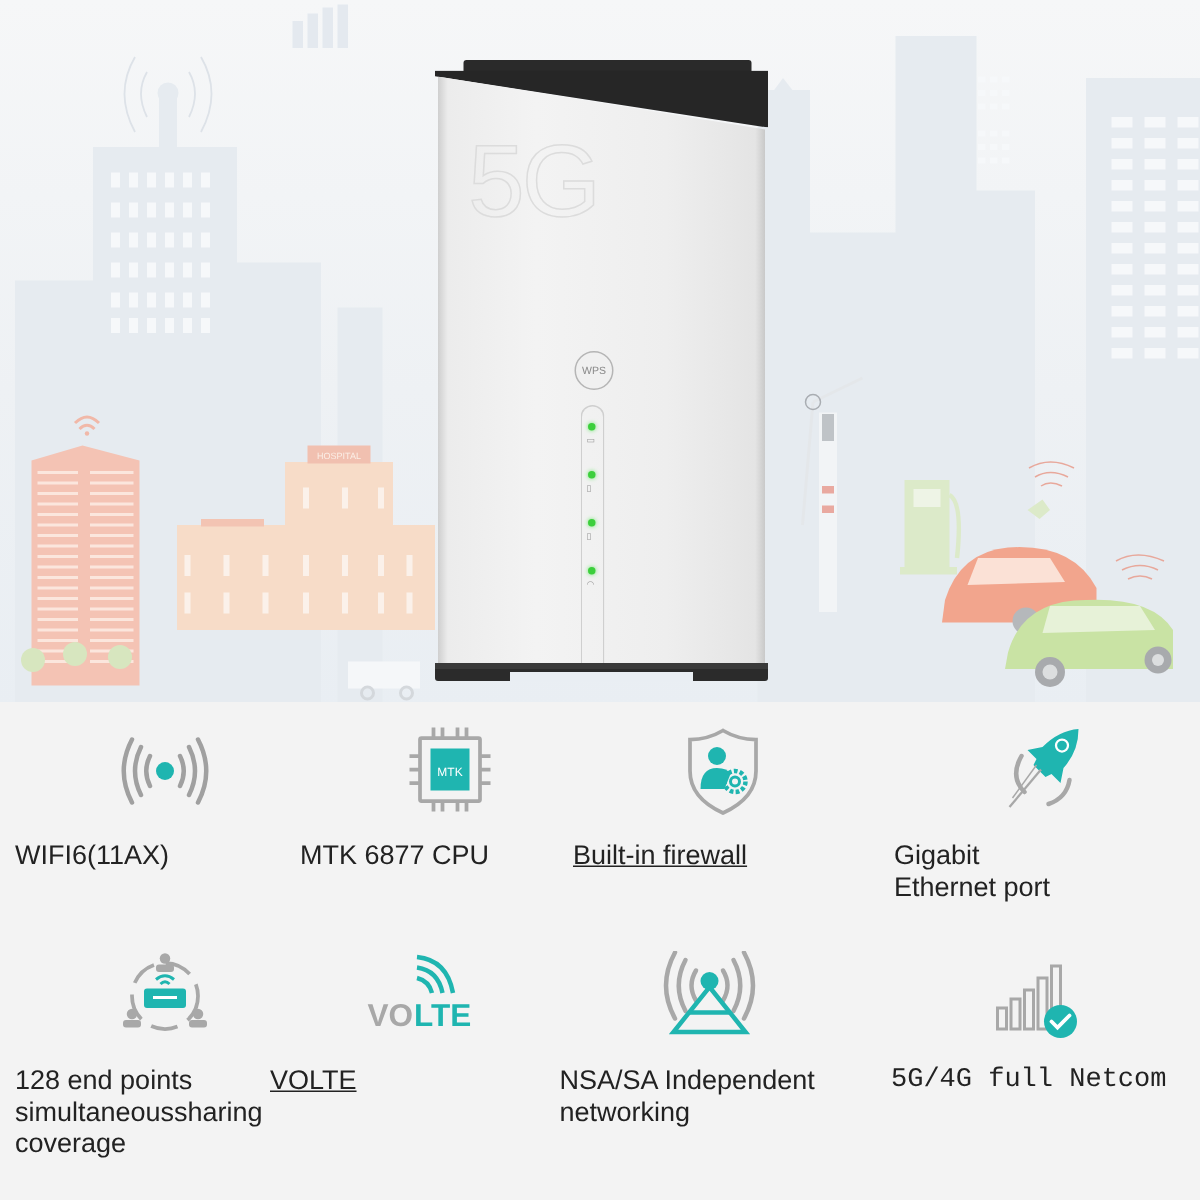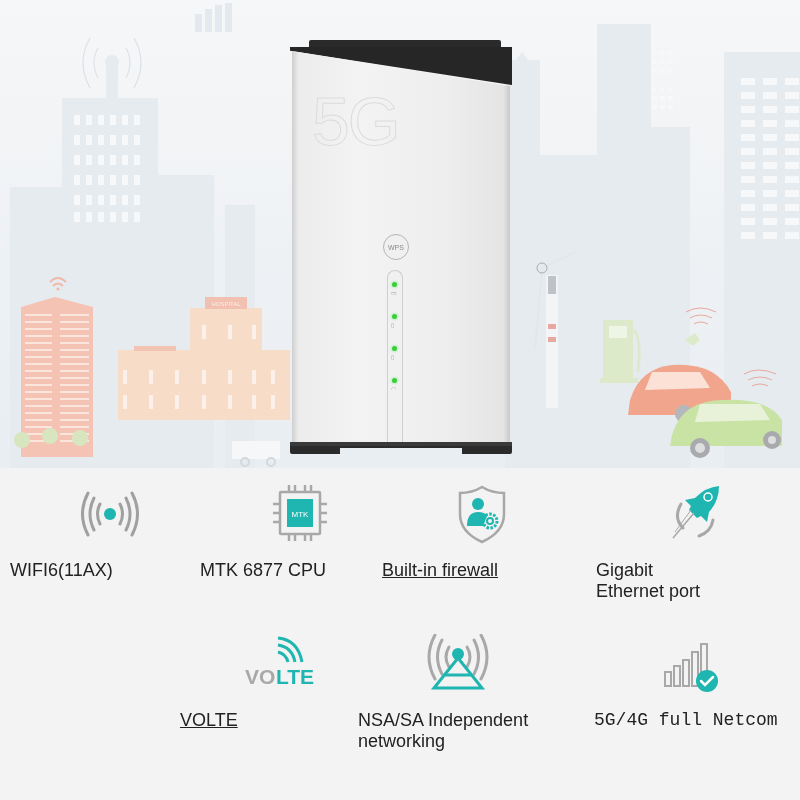--- a/index.html
+++ b/index.html
@@ -370,35 +370,53 @@
       <path d="M52 36 Q50 48 38 52" fill="none" stroke="#a8a8a8" stroke-width="3" stroke-linecap="round"></path>
       <path d="M58 2 Q45 3 34 14 L24 16 L30 22 L28 26 L36 34 L40 32 L46 38 L48 28 Q58 17 58 2 Z" fill="#1fb5b0"></path>
       <circle cx="47" cy="13" r="4" fill="none" stroke="#ffffff" stroke-width="1.5"></circle>
       <line x1="33" y1="29" x2="12" y2="54" stroke="#a8a8a8" stroke-width="1.5"></line>
       <line x1="30" y1="26" x2="14" y2="48" stroke="#a8a8a8" stroke-width="1"></line>
     </svg>
     <span class="label">Gigabit
 Ethernet port</span>
   </div>
 
+  <div class="feature" style="left:10px; top:162px;">
+    <svg class="icon" viewBox="0 0 70 60">
+      <circle cx="35" cy="30" r="22" fill="none" stroke="#a8a8a8" stroke-width="2.5" stroke-dasharray="18 8"></circle>
+      <circle cx="35" cy="5" r="3.5" fill="#a8a8a8"></circle>
+        <rect x="29" y="9" width="12" height="5" rx="2" fill="#a8a8a8"></rect>
+      <circle cx="13" cy="42" r="3.5" fill="#a8a8a8"></circle>
+        <rect x="7" y="46" width="12" height="5" rx="2" fill="#a8a8a8"></rect>
+      <circle cx="57" cy="42" r="3.5" fill="#a8a8a8"></circle>
+        <rect x="51" y="46" width="12" height="5" rx="2" fill="#a8a8a8"></rect>
+      <rect x="21" y="25" width="28" height="13" rx="2" fill="#1fb5b0"></rect>
+      <rect x="27" y="30" width="16" height="2" fill="#ffffff"></rect>
+      <path d="M29 19 Q35 14 41 19" fill="none" stroke="#1fb5b0" stroke-width="2"></path>
+      <path d="M32 22 Q35 19 38 22" fill="none" stroke="#1fb5b0" stroke-width="2"></path>
+    </svg>
+    <span class="label">128 end points
+simultaneoussharing
+coverage</span>
+  </div>
 
   <div class="feature" style="left:180px; top:162px;text-decoration:underline;">
     <svg class="icon" viewBox="0 0 80 60" style="width:80px">
       <g fill="none" stroke="#1fb5b0" stroke-width="3">
         <path d="M38 18 Q46 20 48 28"></path>
           <path d="M38 11 Q52 13 55 28"></path>
           <path d="M38 4 Q58 6 62 28"></path>
       </g>
       <text x="5" y="50" font-size="21" font-weight="bold" fill="#a8a8a8" font-family="Liberation Sans, sans-serif">VO</text>
       <text x="36" y="50" font-size="21" font-weight="bold" fill="#1fb5b0" font-family="Liberation Sans, sans-serif">LTE</text>
     </svg>
     <span class="label">VOLTE</span>
   </div>
 
-  <div class="feature" style="left:358px; top:162px;">
+  <div class="feature" style="left:373px; top:162px;">
     <svg class="icon" viewBox="0 0 70 60">
       <g fill="none" stroke="#a8a8a8" stroke-width="3" stroke-linecap="round">
         <path d="M26 13 Q20 23 26 33"></path>
           <path d="M19 6 Q10 23 19 40"></path>
           <path d="M12 1 Q0 23 12 45"></path>
         <path d="M44 13 Q50 23 44 33"></path>
           <path d="M51 6 Q60 23 51 40"></path>
           <path d="M58 1 Q70 23 58 45"></path>
       </g>
       <circle cx="35" cy="20" r="6" fill="#1fb5b0"></circle>

